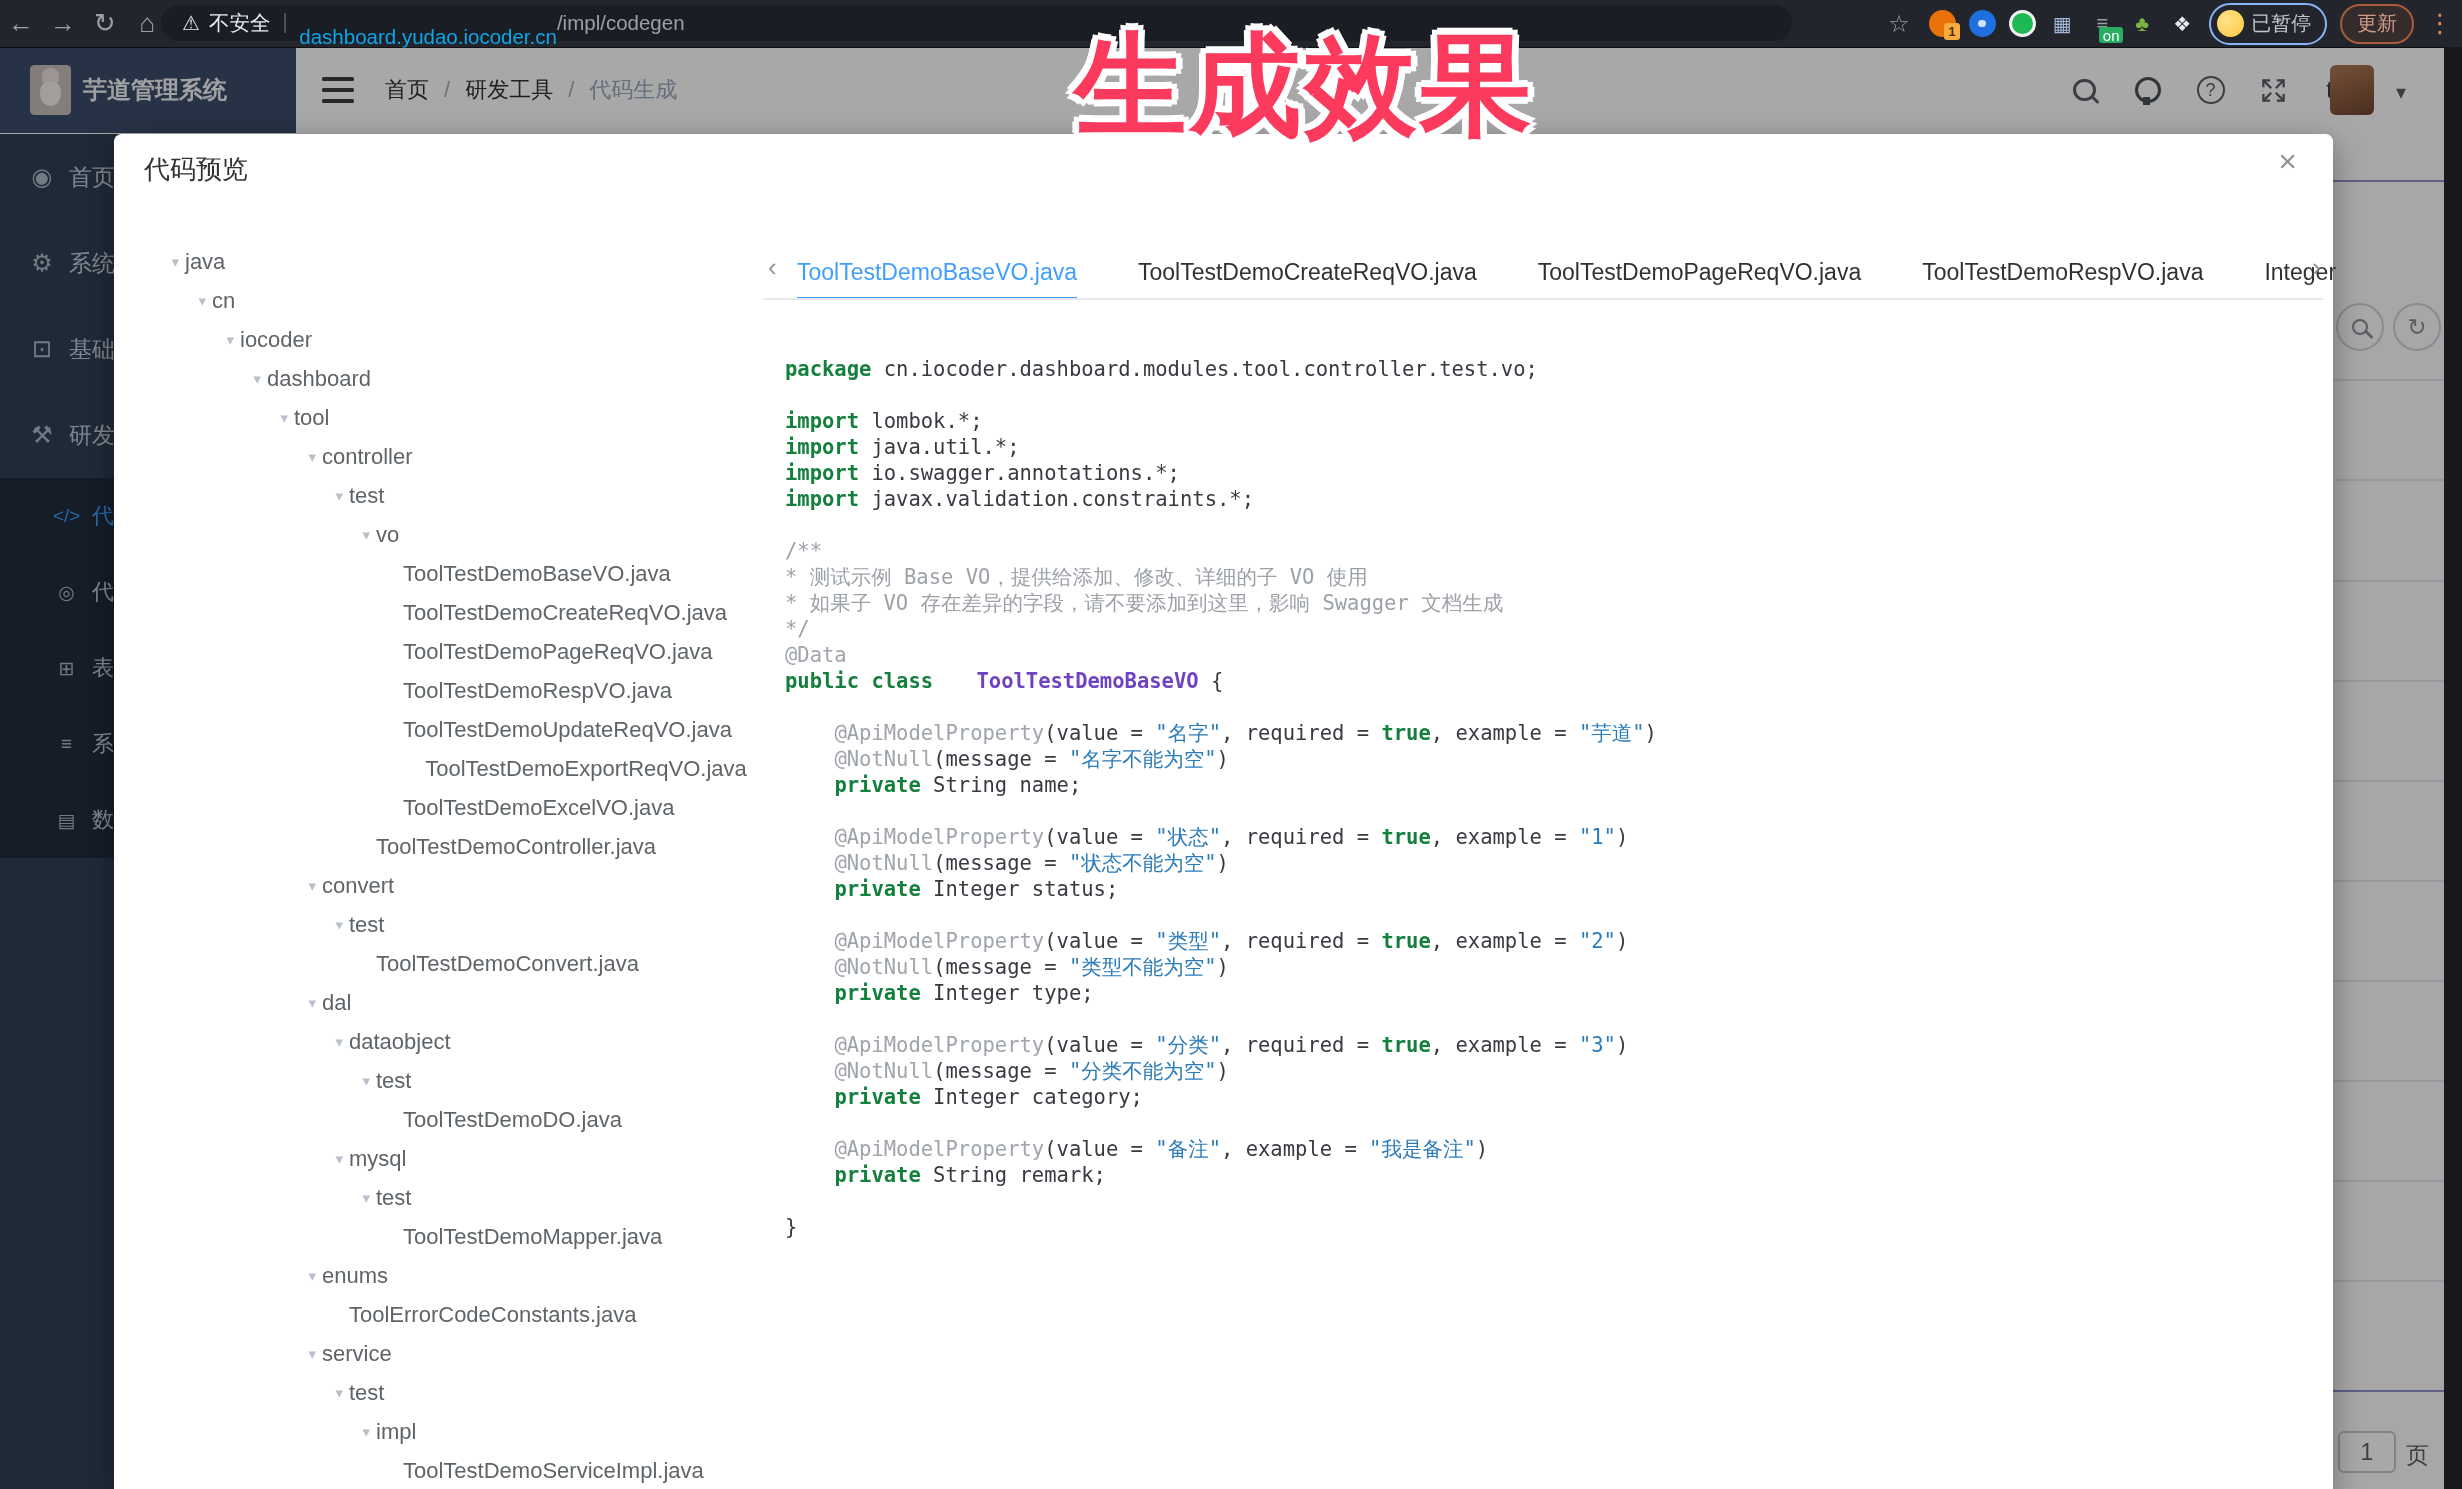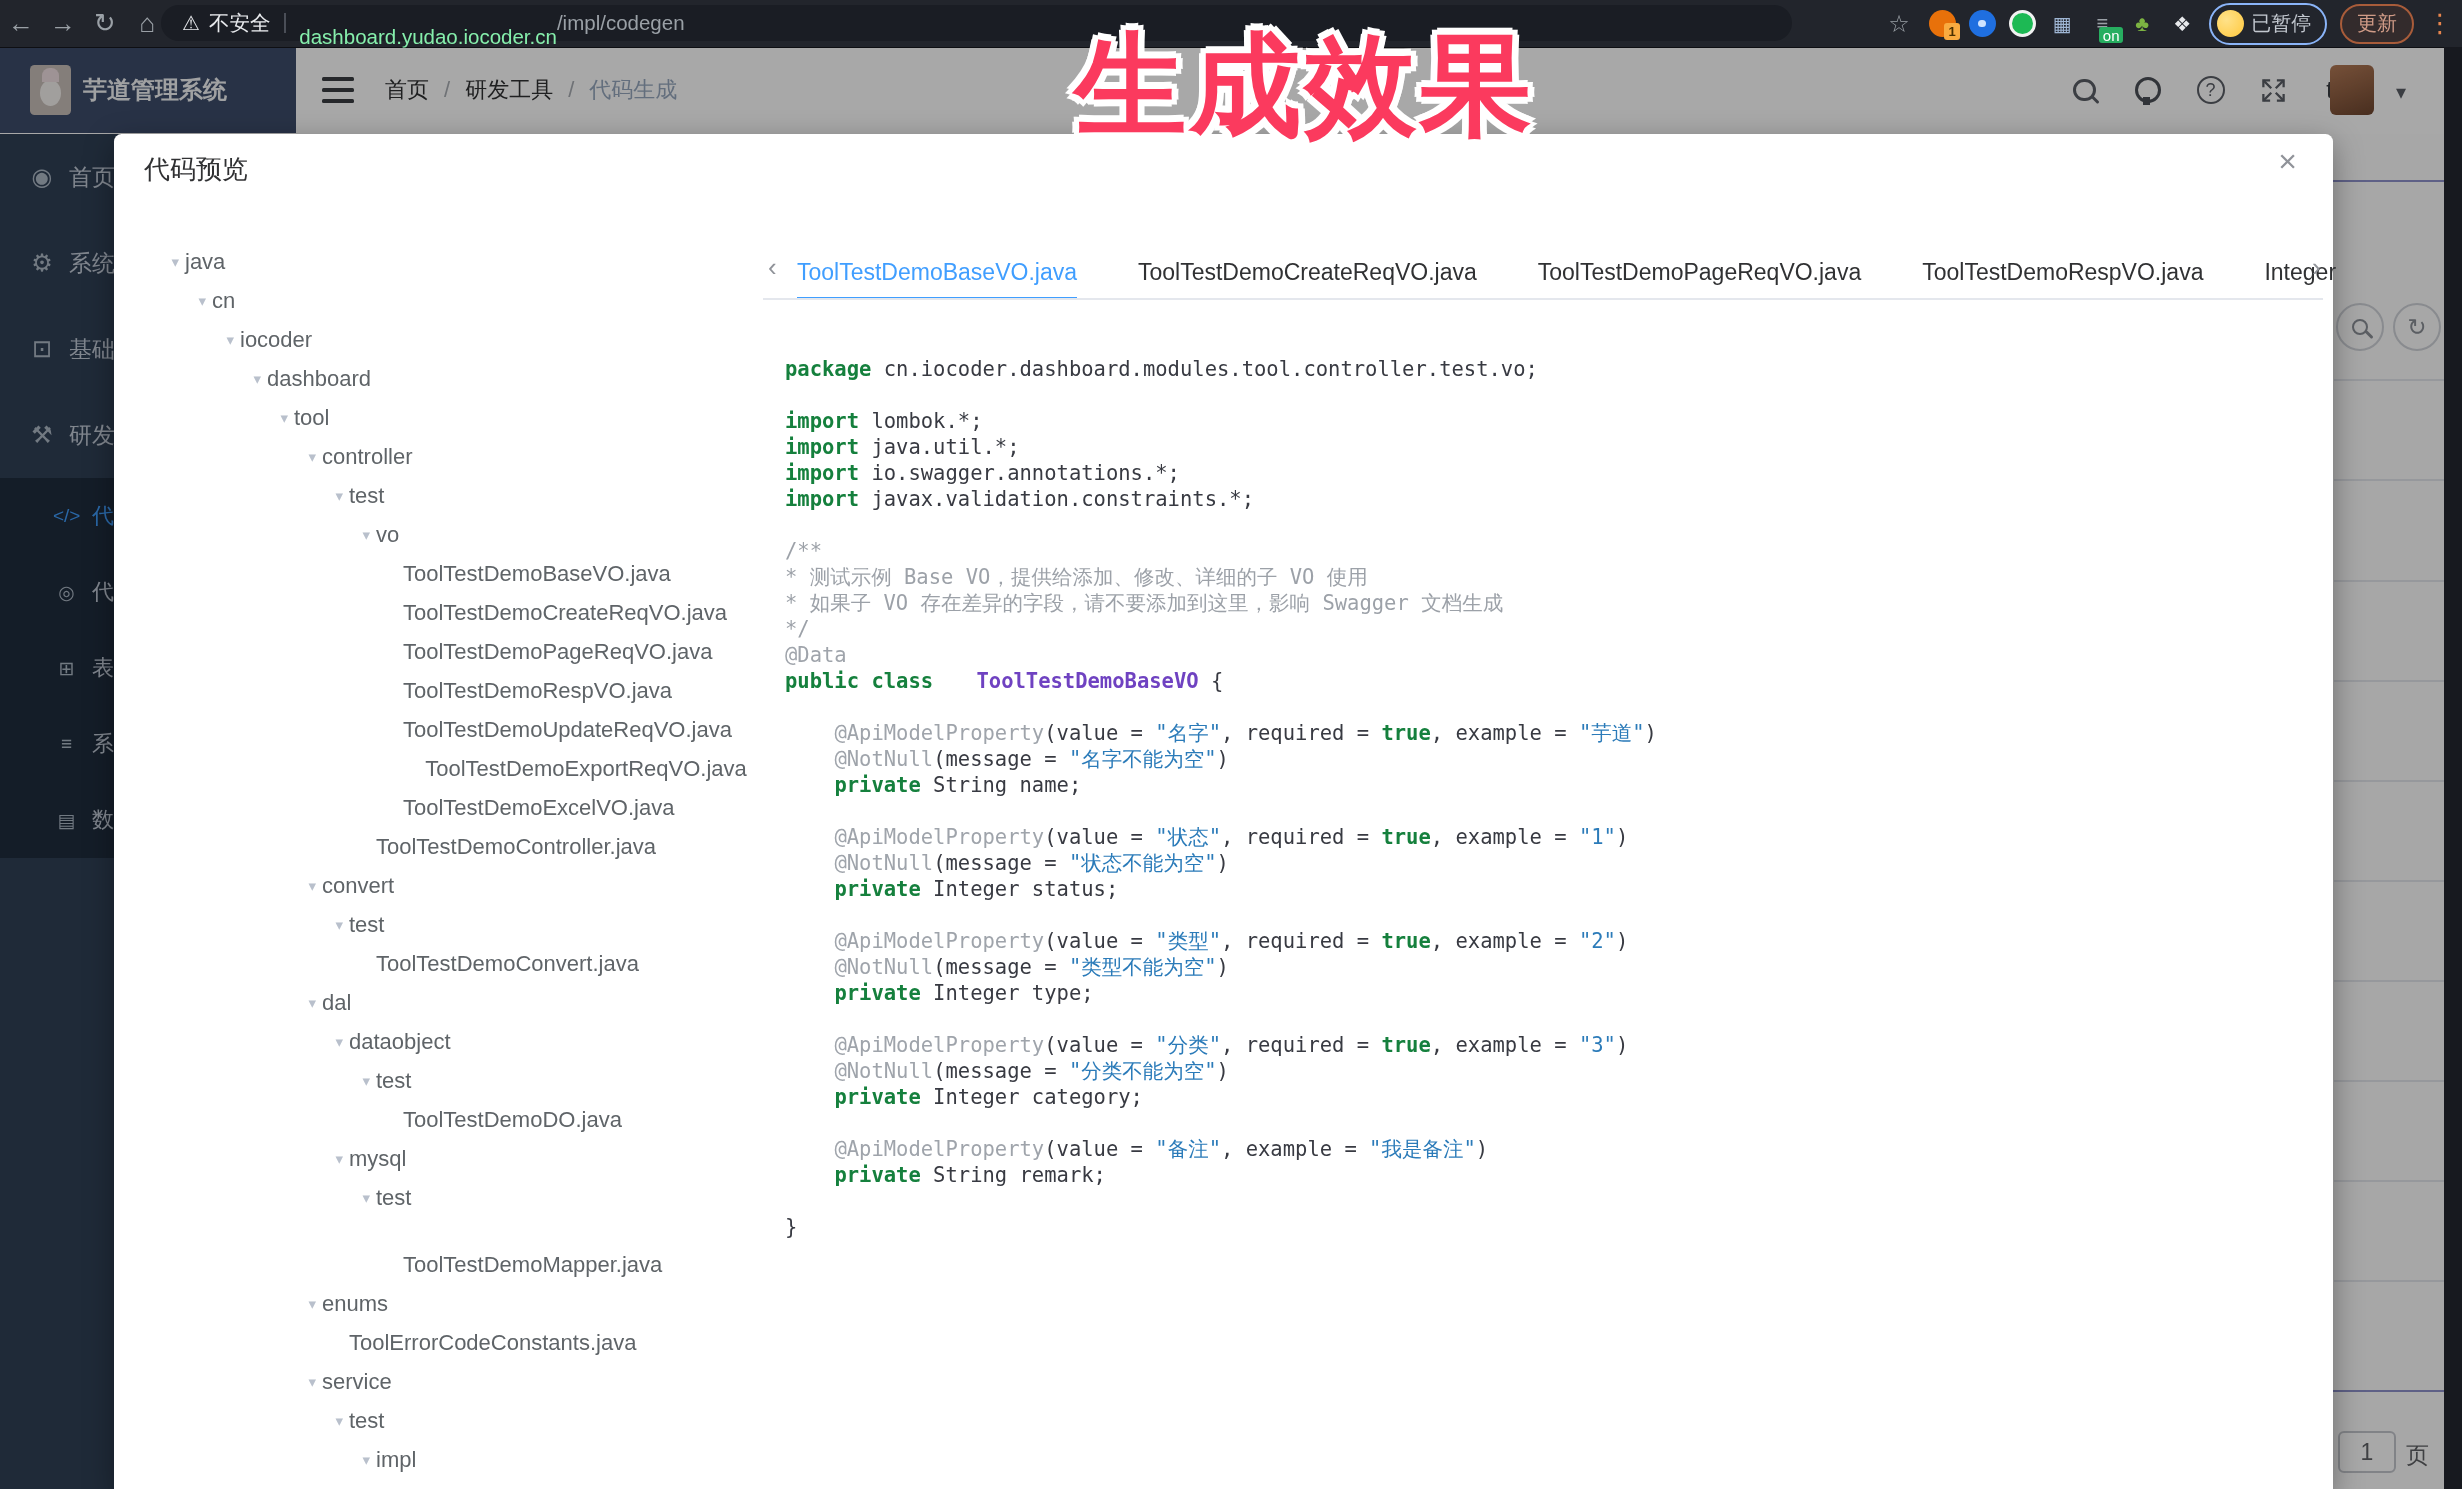--- a/index.html
+++ b/index.html
@@ -8,21 +8,21 @@
 
   
   .chrome{position:absolute;left:0;top:0;width:2462px;height:47px;background:#22252c;
           display:flex;align-items:center;z-index:5;border-bottom:0.8px solid #16181d;}
   .nav-ic{color:#9aa0a6;font-size:26px;width:42px;text-align:center;line-height:47px;}
   .omnibox{position:absolute;left:161px;top:5.3px;width:1631px;height:36px;background:#1a1d24;
            border-radius:18px;display:flex;align-items:center;color:#e8eaed;font-size:20.5px;padding-left:21px;box-sizing:border-box;}
   .warn{font-size:20px;margin-right:9px;color:#e8eaed;}
   .sec-label{color:#e8eaed;margin-right:13.7px;}
   .sep-bar{width:1.5px;height:20px;background:#4a4e57;margin-right:13.7px;}
-  .url-host{color:#86efac;margin-top:28px;}
+  .url-host{color:#0ea5e9;margin-top:28px;}
   .url-path{color:#9aa0a6;}
   .chrome-right{position:absolute;right:9px;top:0;height:47px;display:flex;align-items:center;gap:13px;}
   .star{color:#9aa0a6;font-size:24px;margin-right:6px;}
   .ext{width:27px;height:27px;border-radius:50%;display:flex;align-items:center;justify-content:center;
        font-size:15px;position:relative;flex:0 0 auto;}
   .ext-orange{background:#e8710a;}
   .ext-orange .badge1{position:absolute;right:-4.6px;bottom:-3px;background:#f9ab40;color:#4a3000;
        font-size:13px;line-height:15px;padding:0.8px 4.6px;border-radius:3px;font-weight:bold;}
   .ext-pin{background:#1f6fe0;}
   .ext-pin::after{content:"";width:7.6px;height:7.6px;border-radius:50%;background:#cfe3ff;}
@@ -373,21 +373,21 @@
           <span>ToolTestDemoDO.java</span>
         </div>
         <div class="tree-row" style="padding-left: 164px;">
           <span class="tree-caret">▾</span>
           <span>mysql</span>
         </div>
         <div class="tree-row" style="padding-left: 191px;">
           <span class="tree-caret">▾</span>
           <span>test</span>
         </div>
-        <div class="tree-row" style="padding-left: 218px; margin-top: 28px;">
+        <div class="tree-row" style="padding-left: 218px;">
           <span class="tree-caret"></span>
           <span>ToolTestDemoMapper.java</span>
         </div>
         <div class="tree-row" style="padding-left: 137px;">
           <span class="tree-caret">▾</span>
           <span>enums</span>
         </div>
         <div class="tree-row" style="padding-left: 164px;">
           <span class="tree-caret"></span>
           <span>ToolErrorCodeConstants.java</span>

